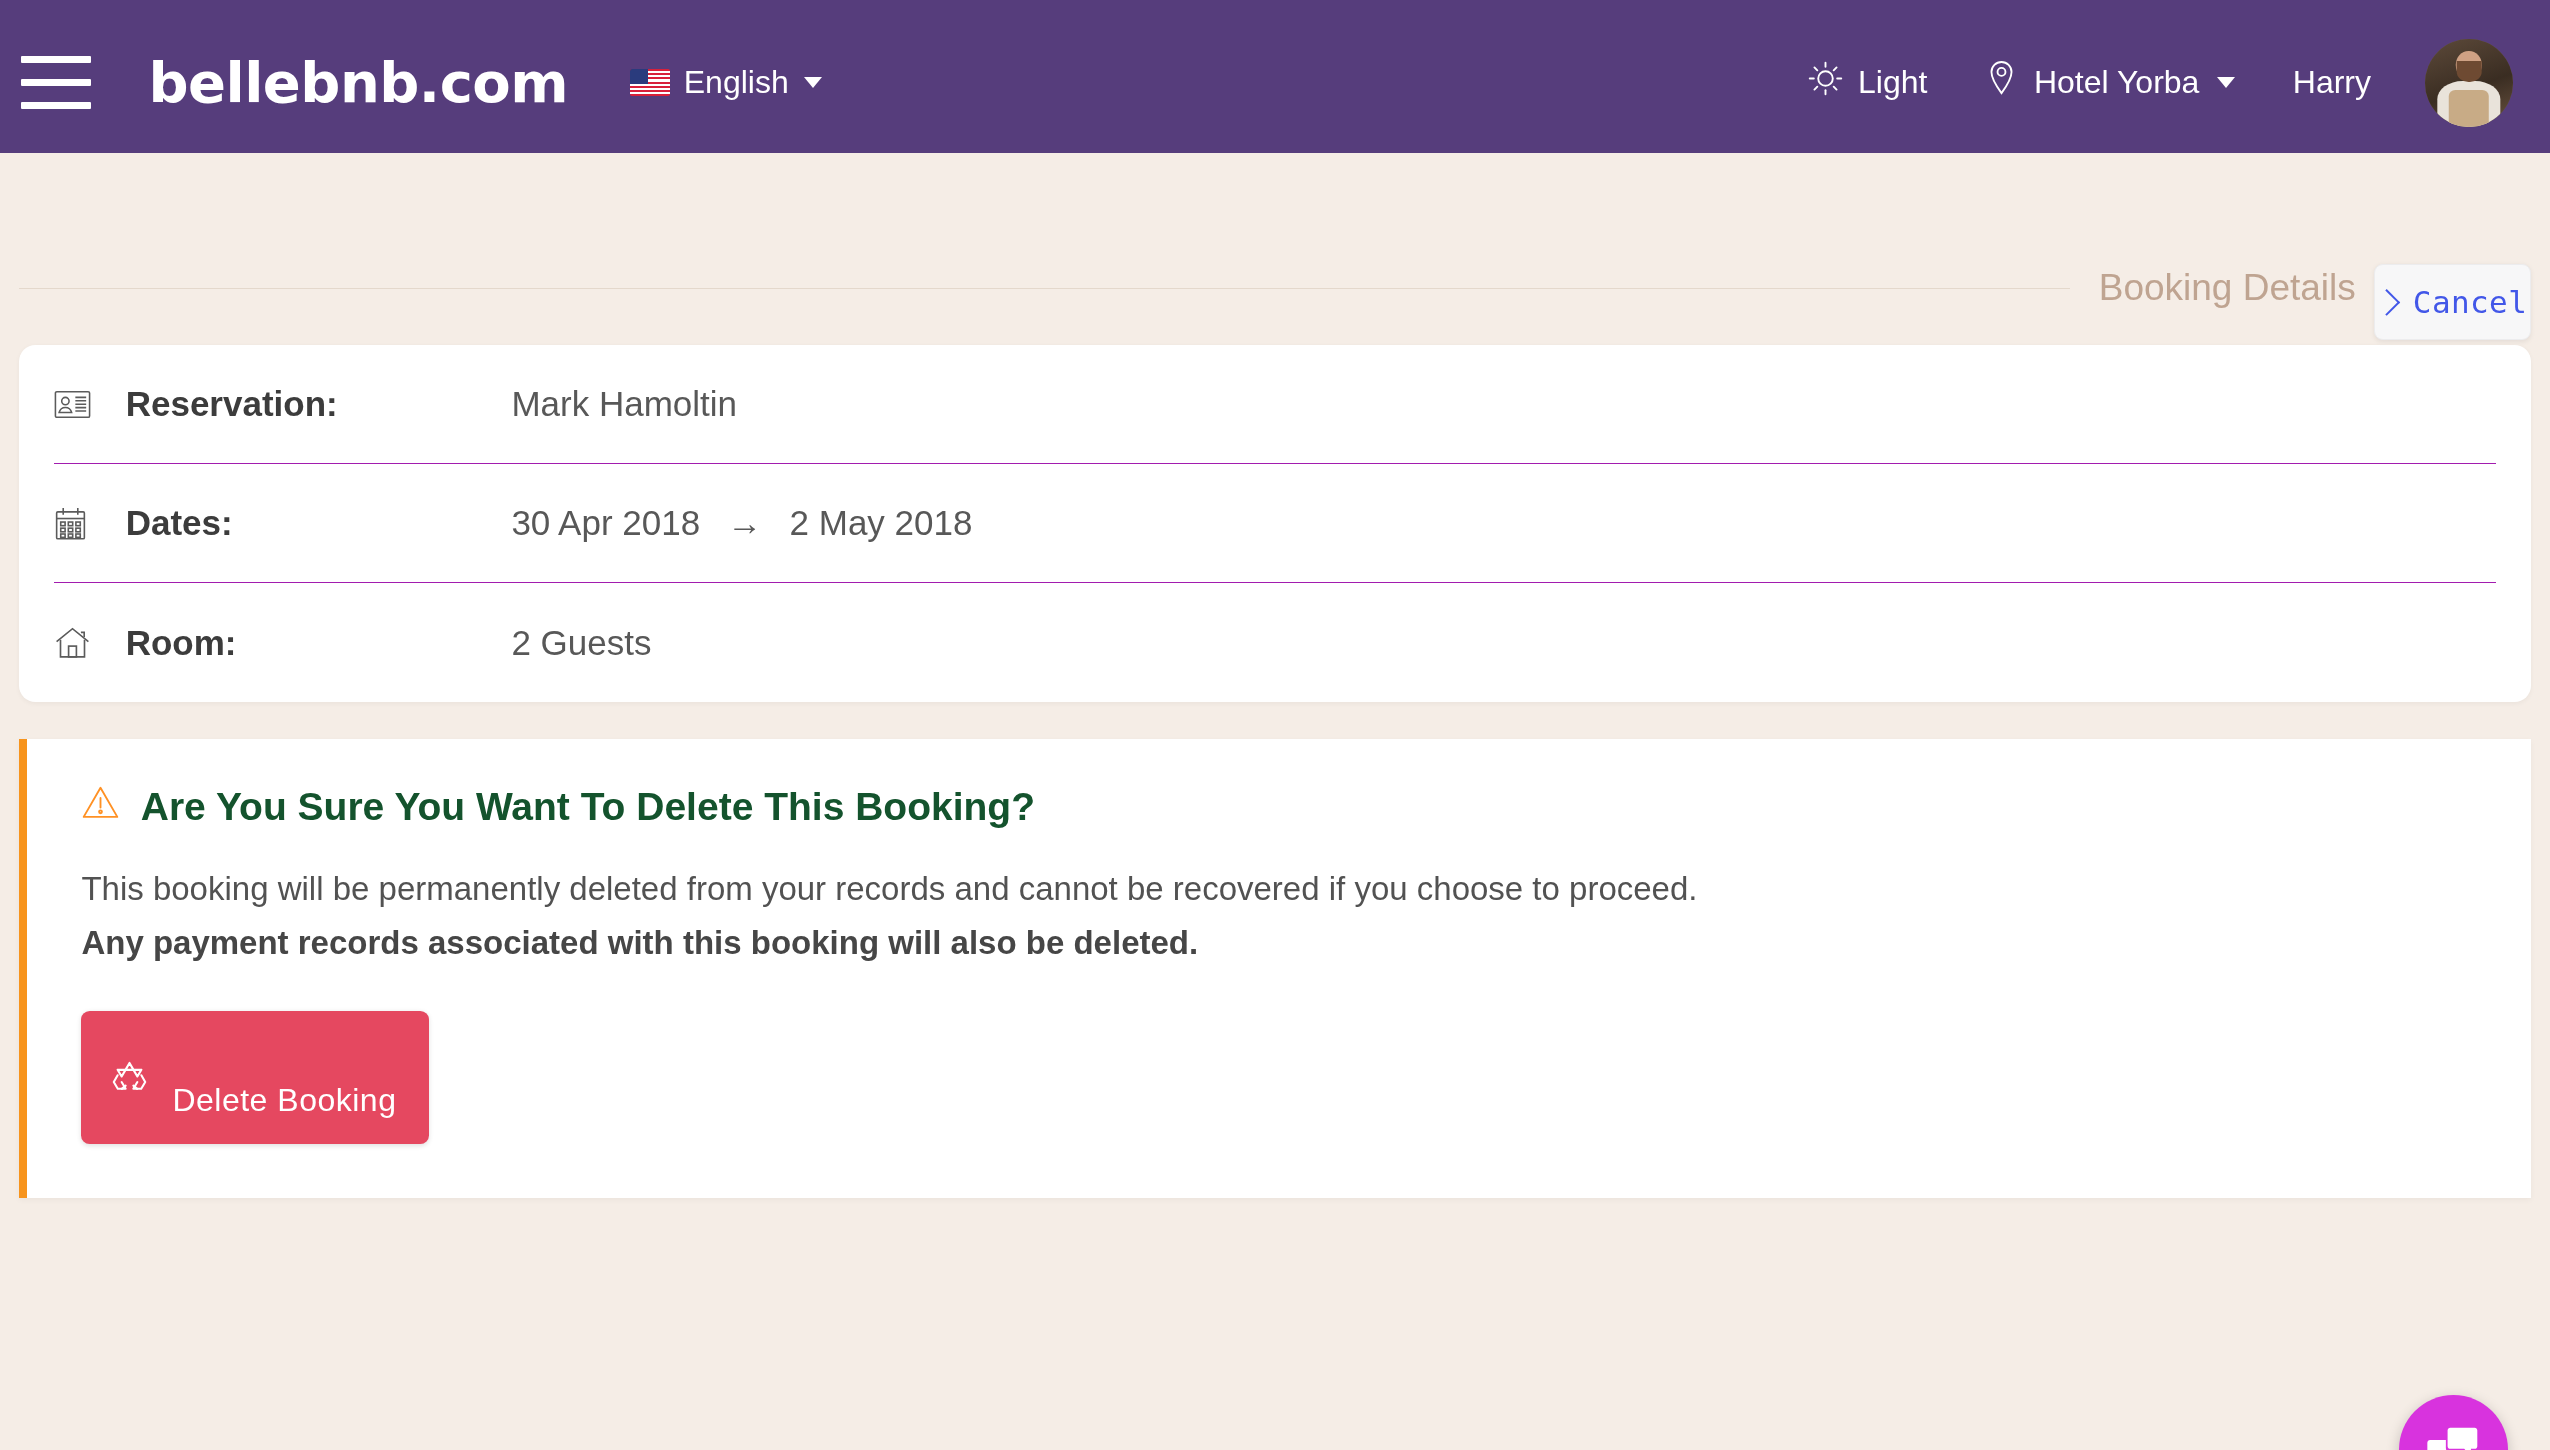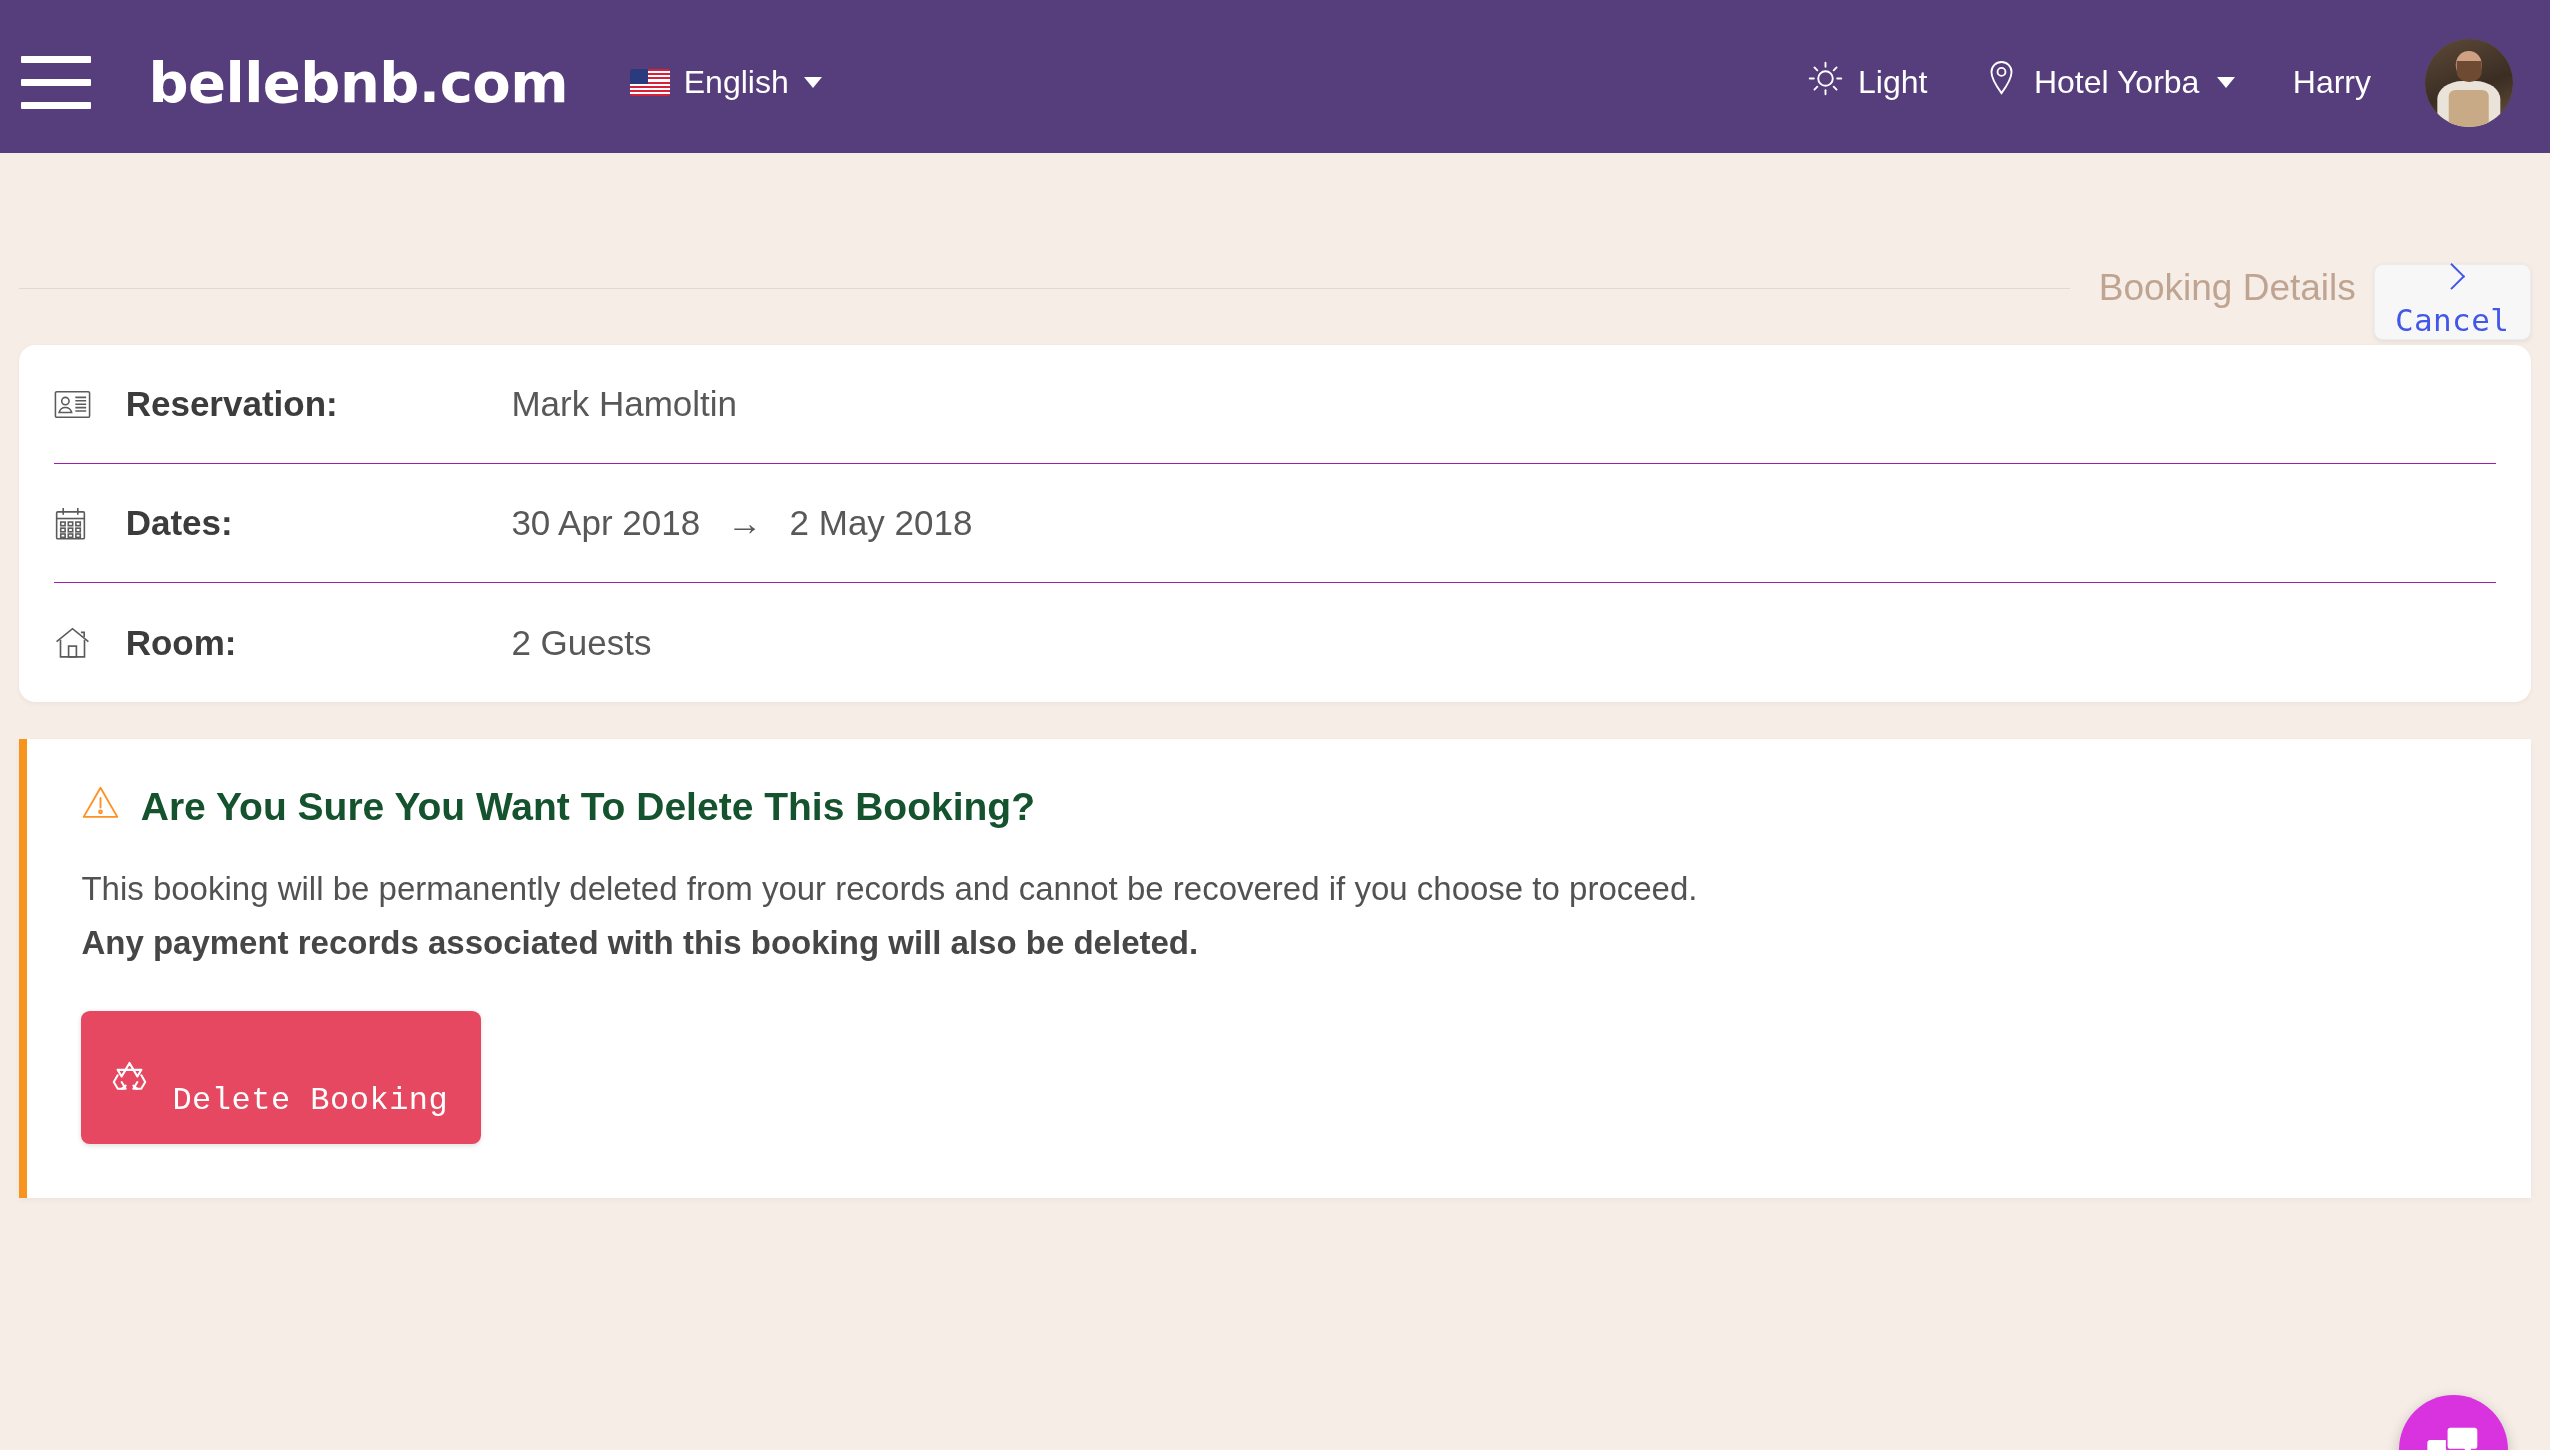--- a/index.html
+++ b/index.html
@@ -162,21 +162,20 @@
     height: 76px;
     background: #f7f7f8;
     border: 1px solid #ececee;
     border-radius: 8.7px;
     box-shadow: 0 1.9px 4.9px rgba(0,0,0,0.07);
     display: flex;
     align-items: center;
     justify-content: center;
     gap: 16.5px;
     cursor: pointer;
-    flex-direction: column;
   }
   .cancel-btn .chev {
     width: 19.4px; height: 19.4px;
     border-right: 2.5px solid #4257e8;
     border-top: 2.5px solid #4257e8;
     transform: rotate(45deg);
     margin-top: 1px;
   }
   .cancel-btn .lbl {
     color: #4257e8;
@@ -288,21 +287,21 @@
     gap: 24px;
     background: #e54860;
     color: #ffffff;
     border: none;
     border-radius: 8.7px;
     padding: 25px 33px 25px 30px;
     cursor: pointer;
     box-shadow: 0 1.9px 4.9px rgba(0,0,0,0.12);
   }
   .del-btn .lbl {
-    font-family: Liberation Mono, monospace;
+    font-family: Liberation Sans, sans-serif;
     font-size: 32px;
     letter-spacing: 0.5px;
     margin-top: 46px;
   }
 
   
   .chat-fab {
     position: absolute;
     right: 23px;
     bottom: -54px;

